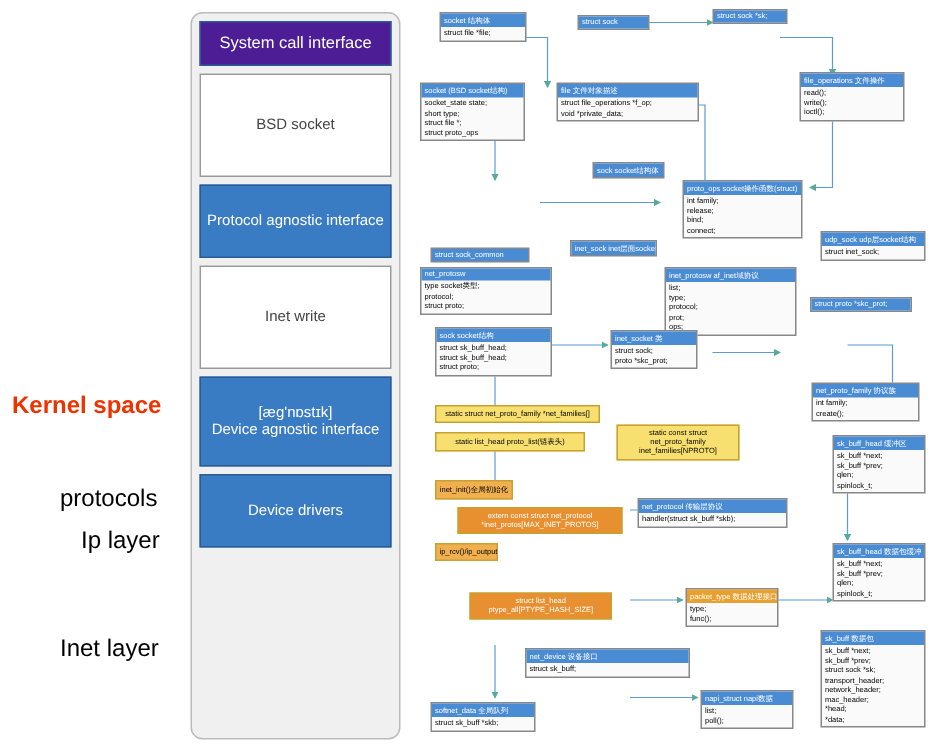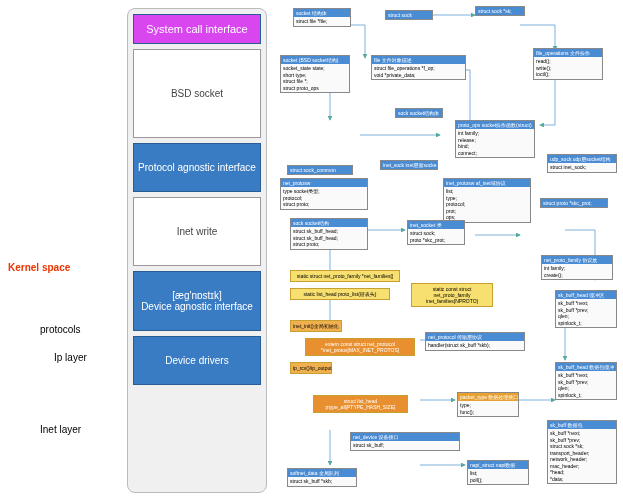--- a/index.html
+++ b/index.html
@@ -1,22 +1,22 @@
 <!DOCTYPE html>
 <html><head>
 <meta charset="utf-8">
 <style>
 *{margin:0;padding:0;box-sizing:border-box}
 body{font-family:Arial,sans-serif;background:#fff;width:623px;height:500px;position:relative;overflow:hidden}
 .left-labels{position:absolute;left:0;top:0;width:120px}
-.label{position:absolute;font-size:10px}
+.label{position:absolute;font-size:16px}
 .red{color:#e30;font-weight:bold}
 .stack{position:absolute;left:127px;top:8px;width:140px;height:485px;background:#f0f0f0;border:1px solid #bbb;border-radius:8px;padding:5px}
 .stack-item{background:#3a7cc4;color:#fff;text-align:center;font-size:10px;padding:18px 4px;margin-bottom:5px;border:1px solid #2a5c94}
-.stack-item.title{background:#d946ef;padding:8px 4px;font-size:11px}
+.stack-item.title{background:#4c1d95;padding:8px 4px;font-size:11px}
 .stack-item.white{background:#fff;color:#444;border:1px solid #999}
 .diagram{position:absolute;left:275px;top:0;width:348px;height:500px}
 .box{position:absolute;font-size:5px;border:1px solid #888;background:#fafafa}
 .box-hdr{background:#4a8cd4;color:#fff;padding:1px 2px;white-space:nowrap;overflow:hidden}
 .box-hdr.orange{background:#e8a030}
 .box-body{padding:1px 2px;line-height:1.3}
 .yellow{background:#f8e070;border:1px solid #c8a030;font-size:5px;text-align:center;padding:2px;position:absolute}
 svg{position:absolute;left:0;top:0;pointer-events:none}
 </style>
 </head>
@@ -24,21 +24,21 @@
 
 <div class="left-labels">
   <div class="label red" style="top:262px;left:8px">Kernel space</div>
   <div class="label" style="top:324px;left:40px">protocols</div>
   <div class="label" style="top:352px;left:54px">Ip layer</div>
   <div class="label" style="top:424px;left:40px">Inet layer</div>
 </div>
 
 <div class="stack">
   <div class="stack-item title">System call interface</div>
-  <div class="stack-item white" style="padding:38px 4px">BSD socket</div>
+  <div class="stack-item white" style="padding:28px 4px">BSD socket</div>
   <div class="stack-item">Protocol agnostic interface</div>
   <div class="stack-item white" style="padding:28px 4px">Inet write</div>
   <div class="stack-item" style="white-space:pre-line">[æg'nɒstɪk]
 Device agnostic interface</div>
   <div class="stack-item">Device drivers</div>
 </div>
 
 <div class="diagram">
 <svg width="348" height="500">
 <defs>

